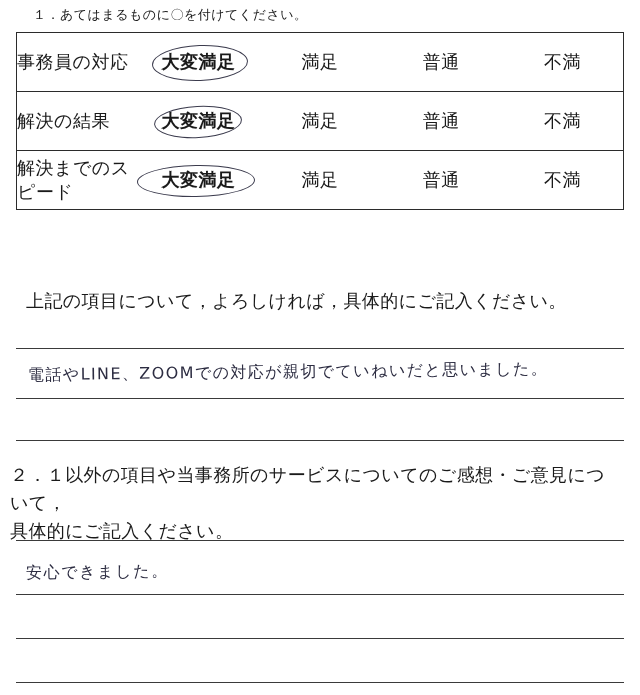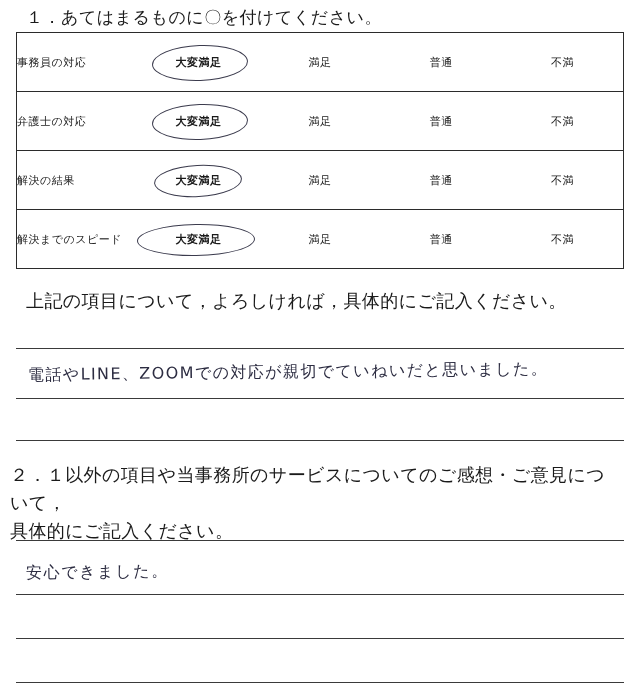--- a/index.html
+++ b/index.html
@@ -18,40 +18,40 @@
   .page {
     position: absolute;
     inset: 0;
     width: 640px;
     height: 695px;
   }
 
   
   .q1-heading {
     position: absolute;
-    left: 26px;
+    left: 33px;
     top: 6px;
-    font-size: 17px;
+    font-size: 13px;
     letter-spacing: 0.5px;
     white-space: nowrap;
   }
 
   
   .survey-table {
     position: absolute;
     left: 16px;
     top: 32px;
     width: 608px;
     border-collapse: collapse;
     table-layout: fixed;
   }
   .survey-table td {
     border: 1px solid #2b2b2b;
     height: 58px;
-    font-size: 11px;
+    font-size: 18px;
     vertical-align: middle;
     padding: 0;
   }
   .cell-label {
     padding-left: 10px;
     letter-spacing: 0.5px;
   }
   .cell-opt {
     text-align: center;
     border-left: none !important;
@@ -163,36 +163,20 @@
           <span class="opt-text">満足</span>
         </td>
         <td class="cell-opt">
           <span class="opt-text">普通</span>
         </td>
         <td class="cell-opt last">
           <span class="opt-text">不満</span>
         </td>
       </tr>
       <tr>
-        <td class="cell-label">弁護士の対応</td>
-        <td class="cell-opt">
-          <span class="circle-mark"></span>
-          <span class="opt-text sel-text">大変満足</span>
-        </td>
-        <td class="cell-opt">
-          <span class="opt-text">満足</span>
-        </td>
-        <td class="cell-opt">
-          <span class="opt-text">普通</span>
-        </td>
-        <td class="cell-opt last">
-          <span class="opt-text">不満</span>
-        </td>
-      </tr>
-      <tr>
         <td class="cell-label">解決の結果</td>
         <td class="cell-opt">
           <span class="circle-mark tight"></span>
           <span class="opt-text sel-text">大変満足</span>
         </td>
         <td class="cell-opt">
           <span class="opt-text">満足</span>
         </td>
         <td class="cell-opt">
           <span class="opt-text">普通</span>

